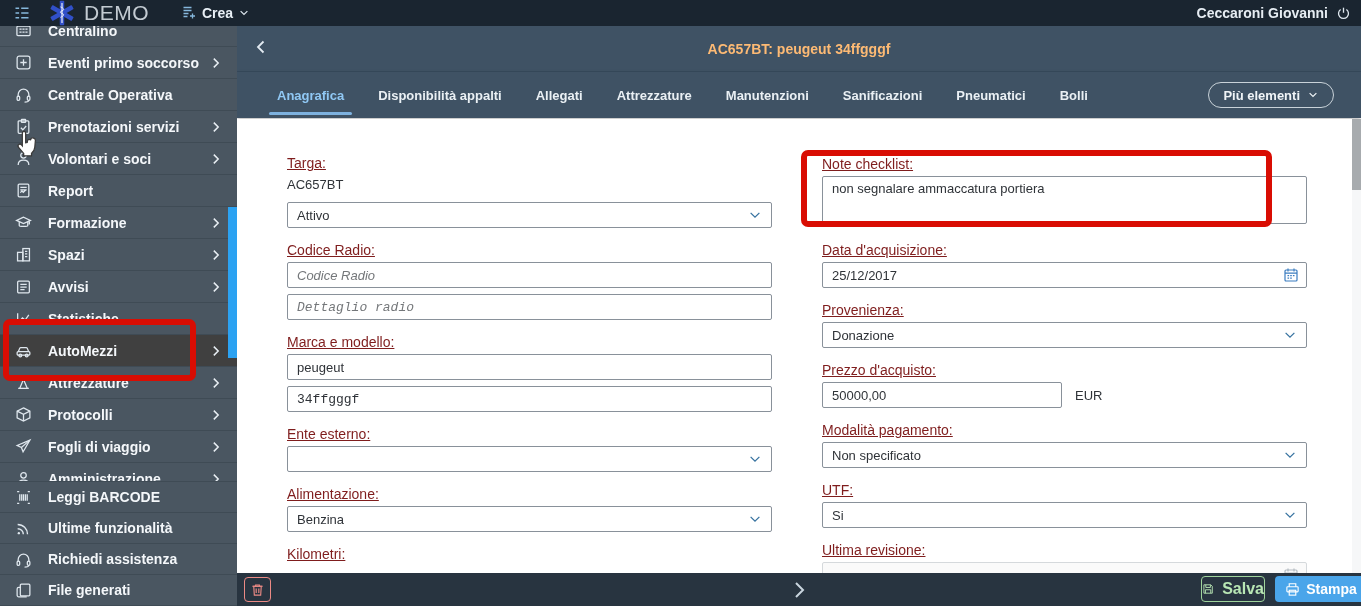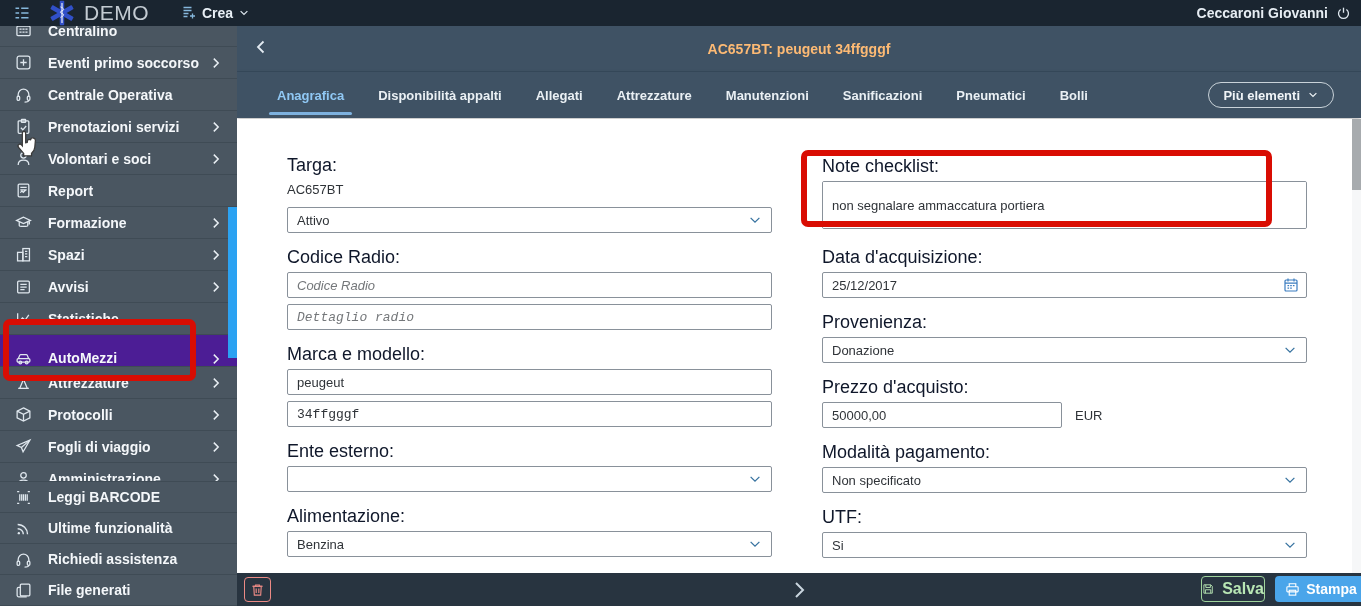--- a/index.html
+++ b/index.html
@@ -23,21 +23,21 @@
   
   .sidebar {
     position:absolute; left:0; top:0; width:237px; height:606px;
     background:#4a5661; z-index:10; overflow:hidden;
   }
   .side-list { padding-top:15px; }
   .srow {
     height:32px; display:flex; align-items:center;
     border-bottom:1px solid #3f4b55; cursor:pointer; position:relative;
   }
-  .srow.selected { background:#4c1d95;align-items:flex-end; }
+  .srow.selected { background:#404040; }
   .sicon { width:18px; height:18px; margin-left:14px; color:#dfe7ee; flex:0 0 auto; display:flex; align-items:center; justify-content:center; }
   .slabel { margin-left:16px; color:#f4f7fa; font-size:14px; font-weight:600; white-space:nowrap; }
   .schev { position:absolute; right:14px; width:14px; height:14px; color:#e9eff4; display:flex; }
   .side-footer {
     position:absolute; left:0; bottom:0; width:237px; height:125px;
     background:#4a5661; border-top:1px solid #3f4b55; z-index:3;
   }
   .side-footer .srow { height:31px; }
   .side-thumb {
     position:absolute; left:228px; top:207px; width:9px; height:151px;
@@ -63,33 +63,33 @@
     border:1px solid #c9d2d9; border-radius:14px; display:flex; align-items:center; gap:7px;
     color:#f0f4f7; font-size:13px; font-weight:600; cursor:pointer;
   }
   
   .content { position:absolute; left:0; right:0; top:93px; bottom:33px; background:#fff; overflow:hidden; }
   .col { position:absolute; top:36px; width:485px; }
   .col-left { left:50px; }
   .col-right { left:585px; }
   .fgroup { margin-top:14px; }
   .fgroup.first { margin-top:0; }
-  .frm-label { display:block; font-size:18px; color:#0f172a; margin-bottom:4px; }
+  .frm-label { display:block; font-size:14px; color:#7f1d1d; margin-bottom:4px;text-decoration:underline; }
   .static-val { font-size:13px; color:#2f3338; margin-top:6px; margin-bottom:4px; }
   .inp, .combo, .txtarea {
     width:100%; height:26px; border:1px solid #89919a; border-radius:2px;
     background:#fff; font-family:"Liberation Sans", sans-serif;
     font-size:13px; color:#2f3338; padding:0 9px; outline:none;
   }
   .inp.stack { margin-top:6px;font-family:Liberation Mono, monospace; }
   .inp::placeholder { font-style:italic; color:#74777a; }
   .combo { display:flex; align-items:center; justify-content:space-between; cursor:pointer; }
   .combo .cval { overflow:hidden; white-space:nowrap; }
   .combo .cchev, .date-ico { flex:0 0 auto; display:flex; }
-  .txtarea { height:48px; padding:16px 9px; resize:none; }
+  .txtarea { height:48px; padding:4px 9px; resize:none; }
   .date-wrap { position:relative; }
   .date-wrap .inp { padding-right:30px; }
   .date-ico { position:absolute; right:8px; top:5px; width:16px; height:16px; cursor:pointer; }
   .money-row { display:flex; align-items:center; gap:13px; }
   .money-row .inp { width:240px; }
   .cur-lbl { font-size:13px; color:#2f3338; }
   .inp.disabled { background:#fafafa; border-color:#d5d9dc; }
   
   .c-scroll { position:absolute; right:0; top:93px; bottom:33px; width:9px; background:#f6f7f8; }
   .c-thumb { position:absolute; top:0; left:0; width:9px; height:71px; background:#a7abae; cursor:pointer; }

